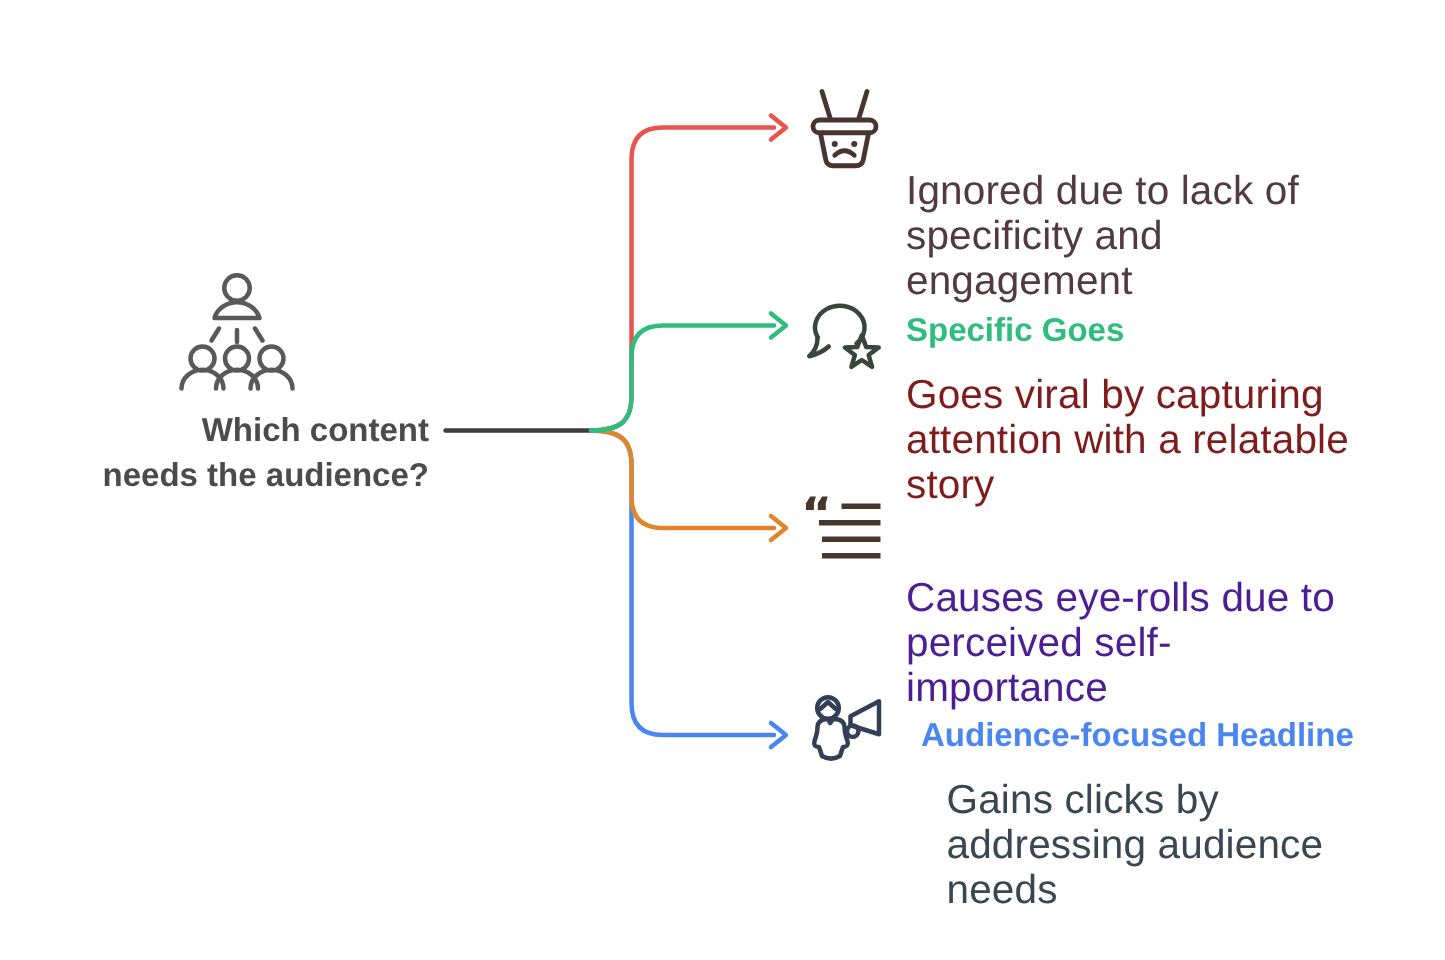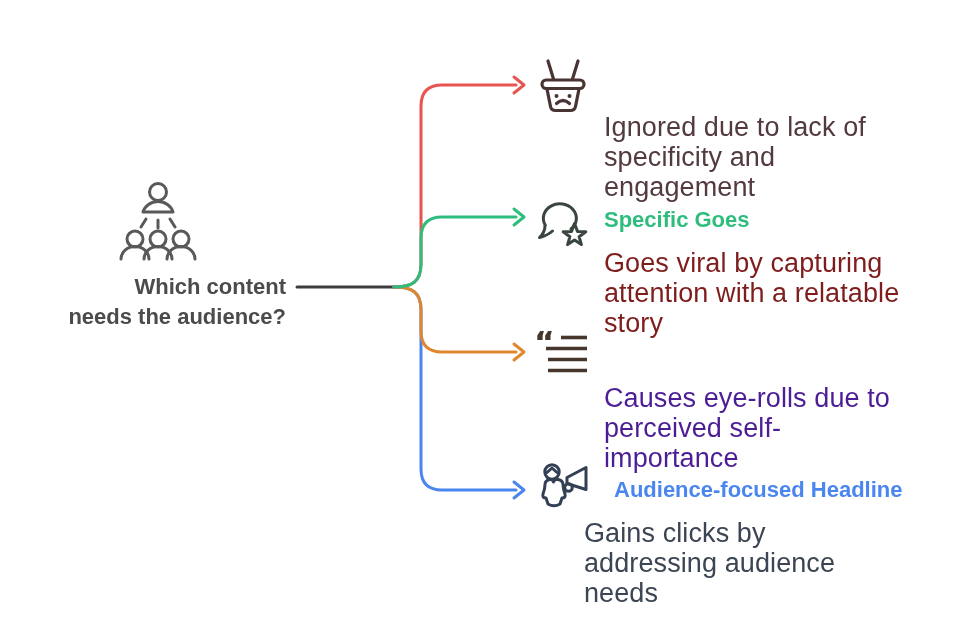--- a/index.html
+++ b/index.html
@@ -142,15 +142,15 @@
       <g class="icon-stroke" stroke="#333f54" stroke-width="3">
         <circle cx="17" cy="12" r="7.2"></circle>
         <path d="M12 12.5 L17 8 L22 12.5"></path>
         <path d="M13 44 L11 38 Q7 38 8 34 Q10 28.5 10 24.5 Q10 20.5 15 19.5 L17 19.5 L18.5 22 L20 19.5 L23 19.5 Q28 20.5 28 24.5 Q28 28.5 30 34 Q31 38 27 38 L25 44 Q19 47.5 13 44 Z"></path>
         <path d="M32 17.5 L51 7.5 L51 29.5 L32 23.5 Z"></path>
         <circle cx="33.5" cy="27.5" r="3.8"></circle>
       </g>
     </svg>
   </div>
   <div class="abs title t-r4" style="left:604px;top:477px;margin-left:10px;">Audience-focused Headline</div>
-  <div class="abs desc d-r4" style="left:584px;top:518px;">Gains clicks by addressing audience needs</div>
+  <div class="abs desc d-r4" style="left:631px;top:518px;">Gains clicks by addressing audience needs</div>
 
 </div>
 
 </body></html>

